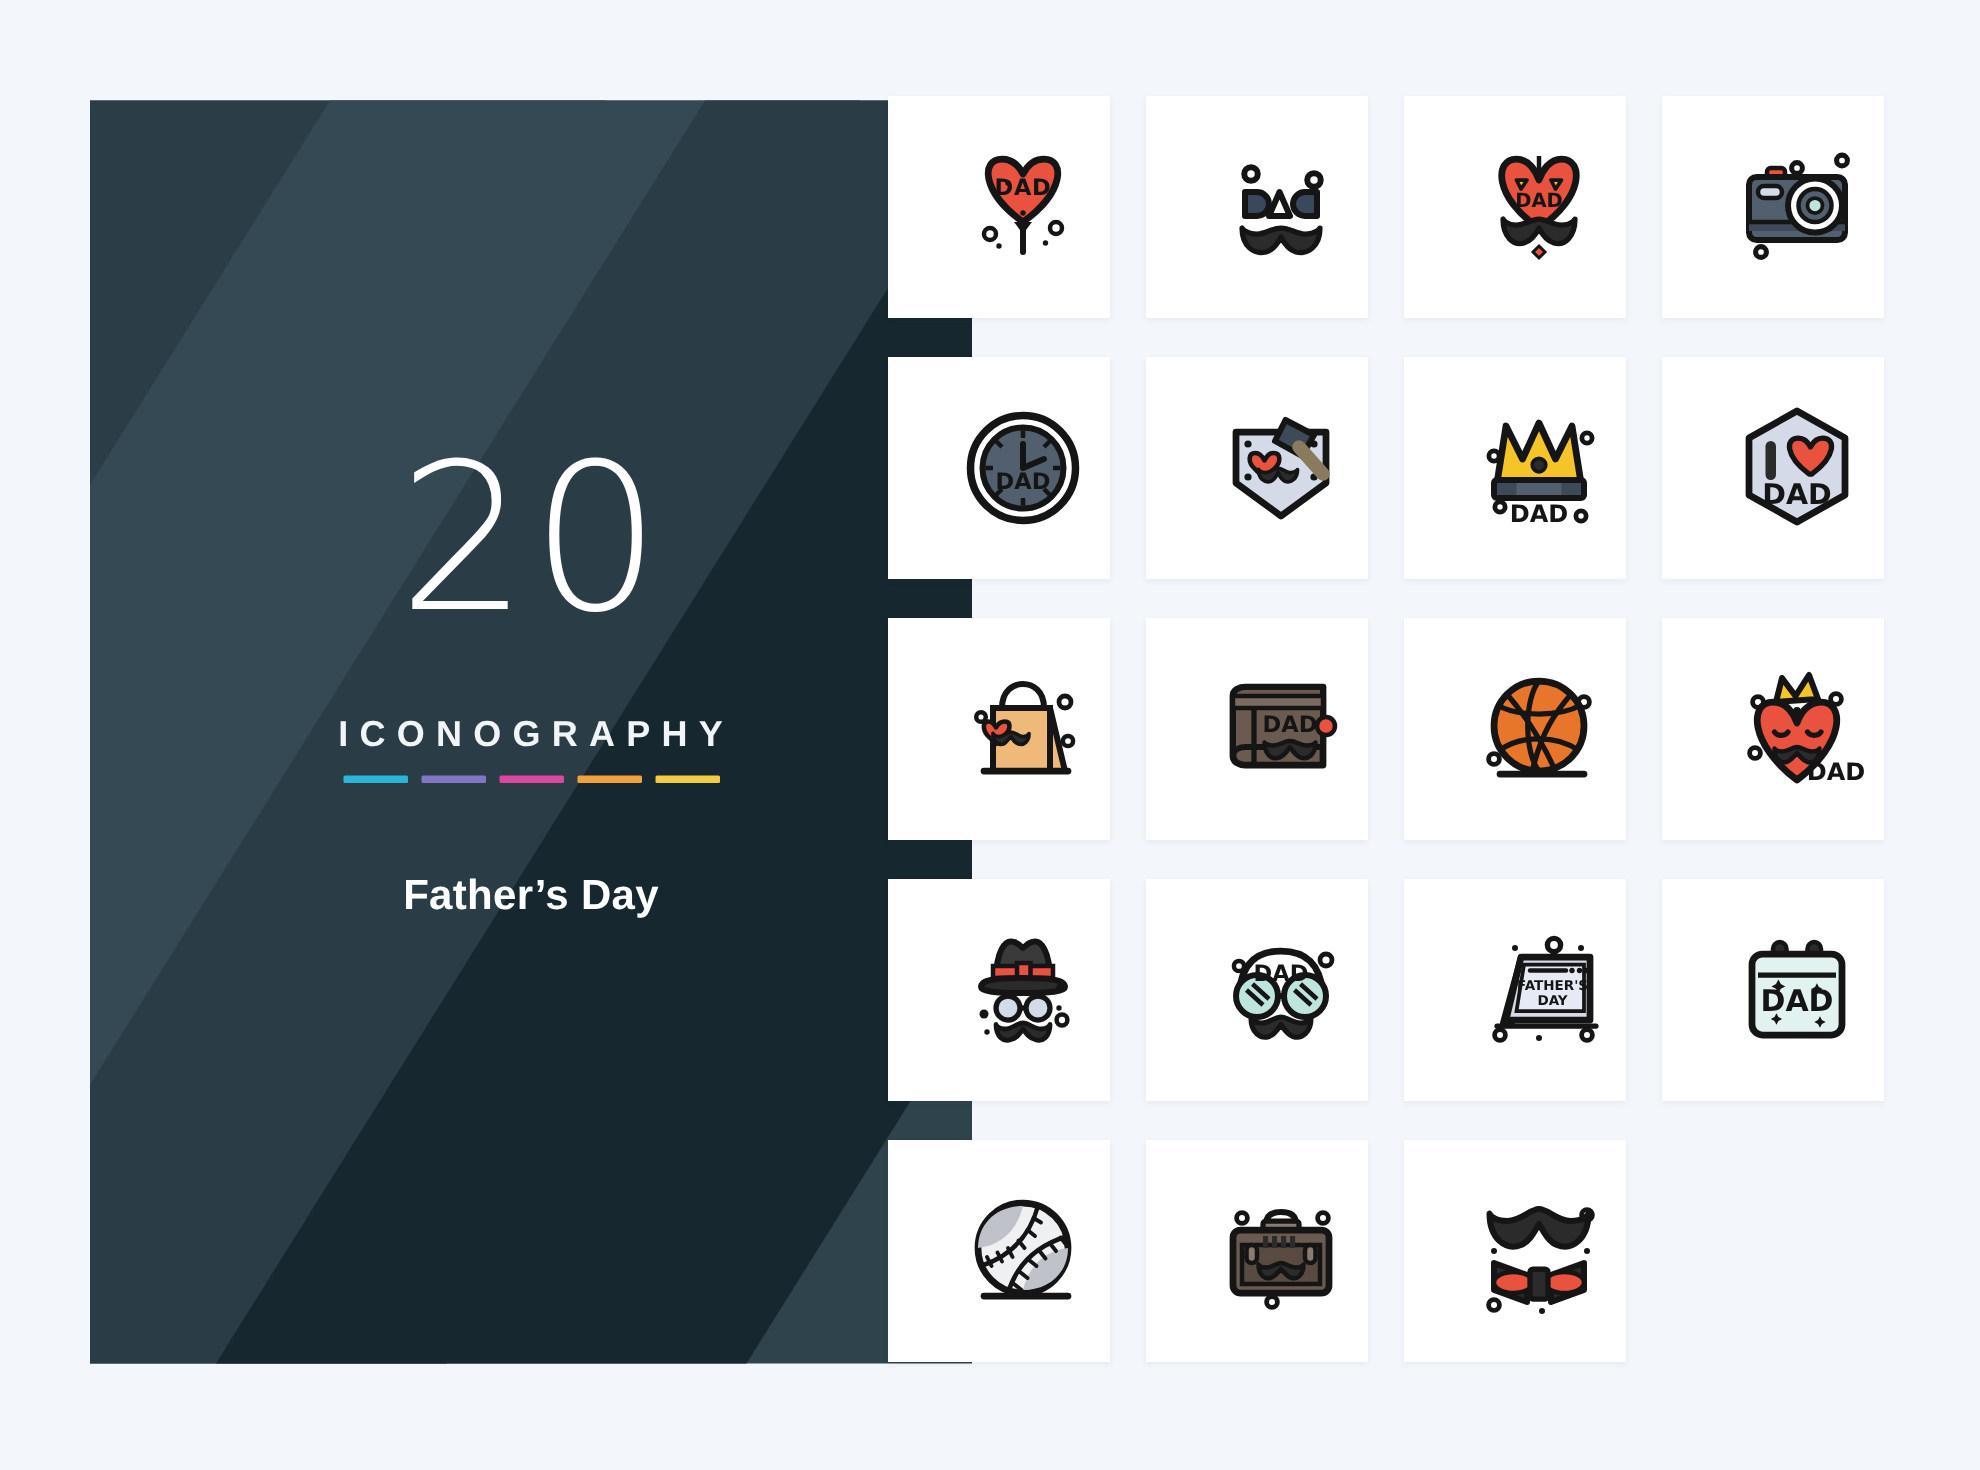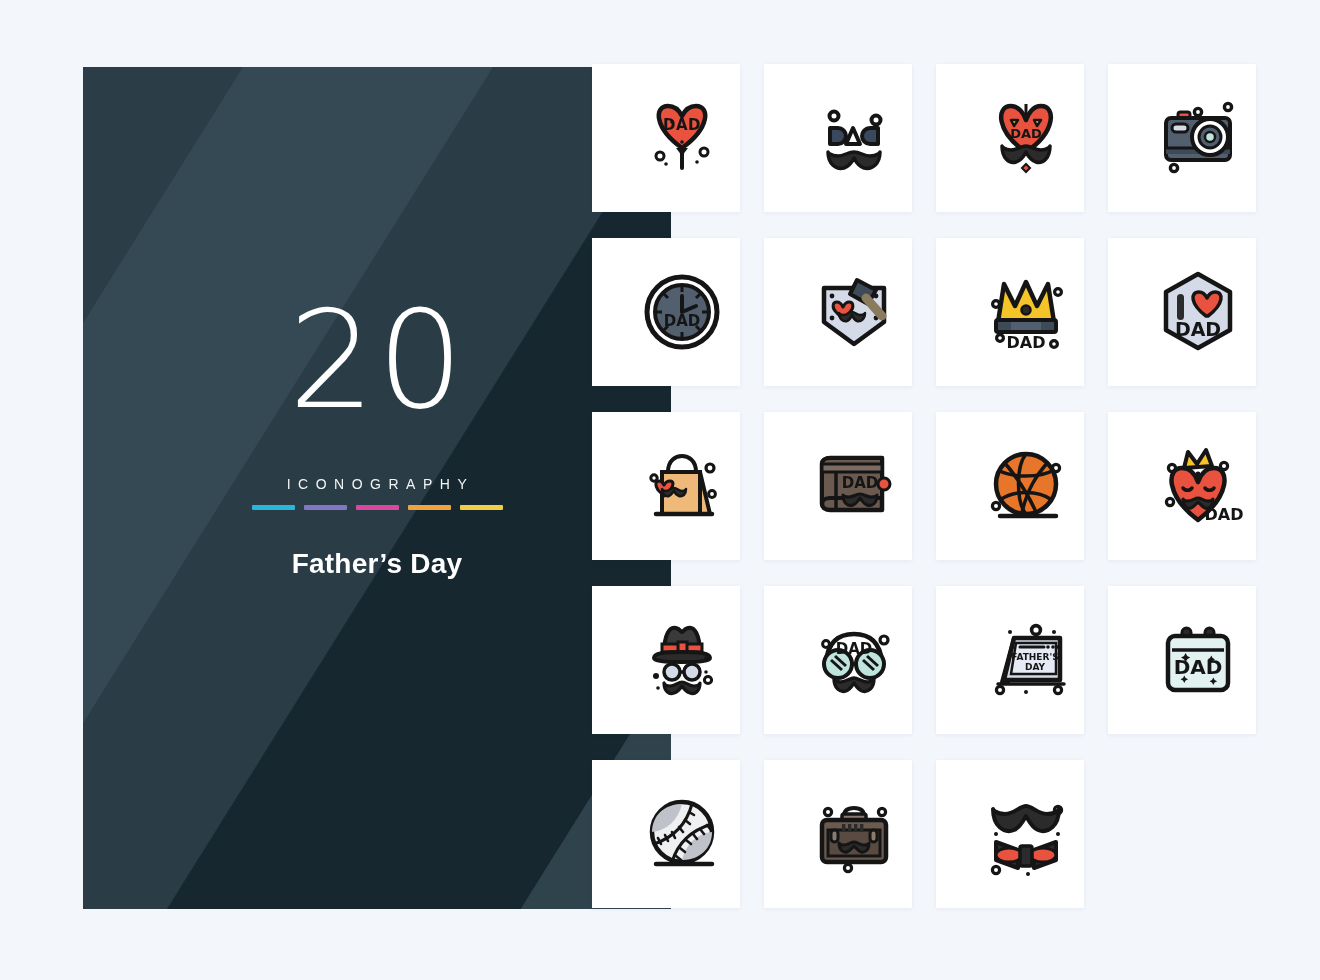--- a/index.html
+++ b/index.html
@@ -7,21 +7,21 @@
     width:1320px;height:980px;
     background:#f3f7fc;
     font-family:"Liberation Sans","DejaVu Sans",sans-serif;
     overflow:hidden;
     position:relative;
   }
   .page{position:relative;width:1320px;height:980px;}
 
   
   .cover{
-    position:absolute;left:83px;top:67px;width:588px;height:842px;
+    position:absolute;left:60px;top:67px;width:588px;height:842px;
     background:#2f434d;
     overflow:hidden;
   }
   .cover .stripe{position:absolute;top:-400px;width:300px;height:1900px;transform:rotate(32deg);transform-origin:top left;}
   .s2{left:240px;background:#2b3e48;width:170px;}
   .s3{left:410px;background:#354954;width:250px;}
   .s4{left:660px;background:#2a3d47;width:200px;}
   .s5{left:860px;background:#16272f;width:620px;}
 
   .cover-inner{position:absolute;inset:0;display:flex;flex-direction:column;align-items:center;}
@@ -31,30 +31,30 @@
     font-size:136px;
     line-height:1;
     font-weight:300;
     color:#ffffff;
     letter-spacing:2px;
     font-family:"DejaVu Sans",sans-serif;
     -webkit-font-smoothing:antialiased;
   }
   .iconography{
     margin-top:48px;
-    font-size:14px;
+    font-size:24px;
     letter-spacing:7.5px;
     color:#f2f5f7;
-    font-weight:400;
+    font-weight:700;
     text-indent:7px;
   }
   .bars{margin-top:13px;display:flex;gap:9px;}
   .bars i{display:block;width:43px;height:5px;border-radius:1px;}
   .subtitle{
-    margin-top:38px;
+    margin-top:59px;
     font-size:28px;
     font-weight:700;
     color:#ffffff;
     letter-spacing:.2px;
   }
 
   
   .grid{
     position:absolute;left:592px;top:64px;
     display:grid;

